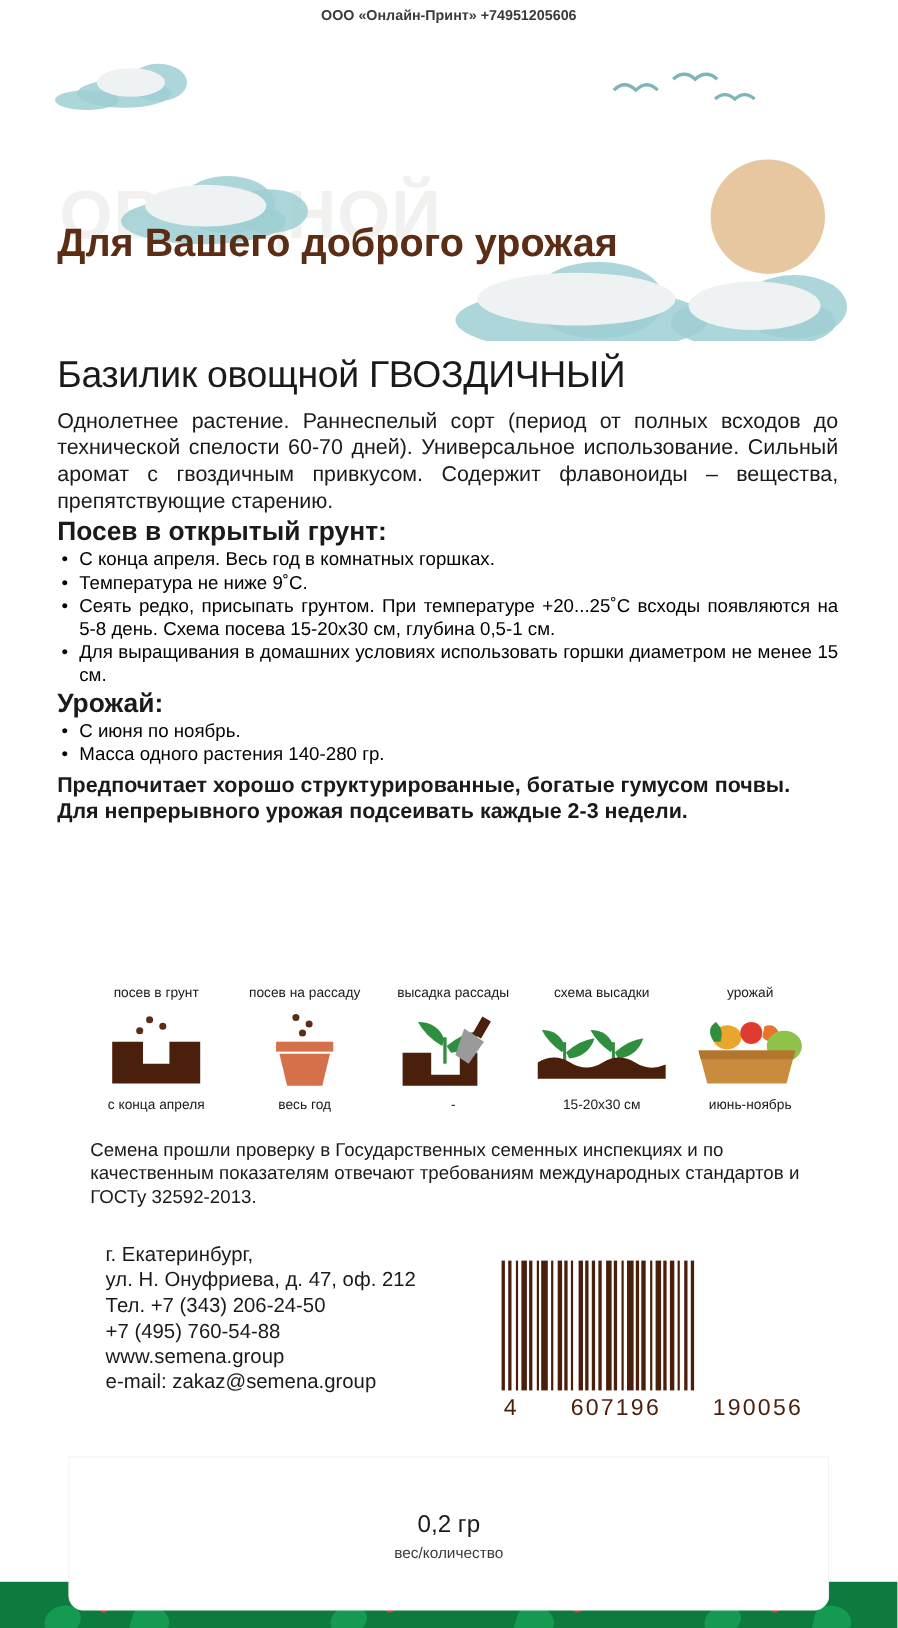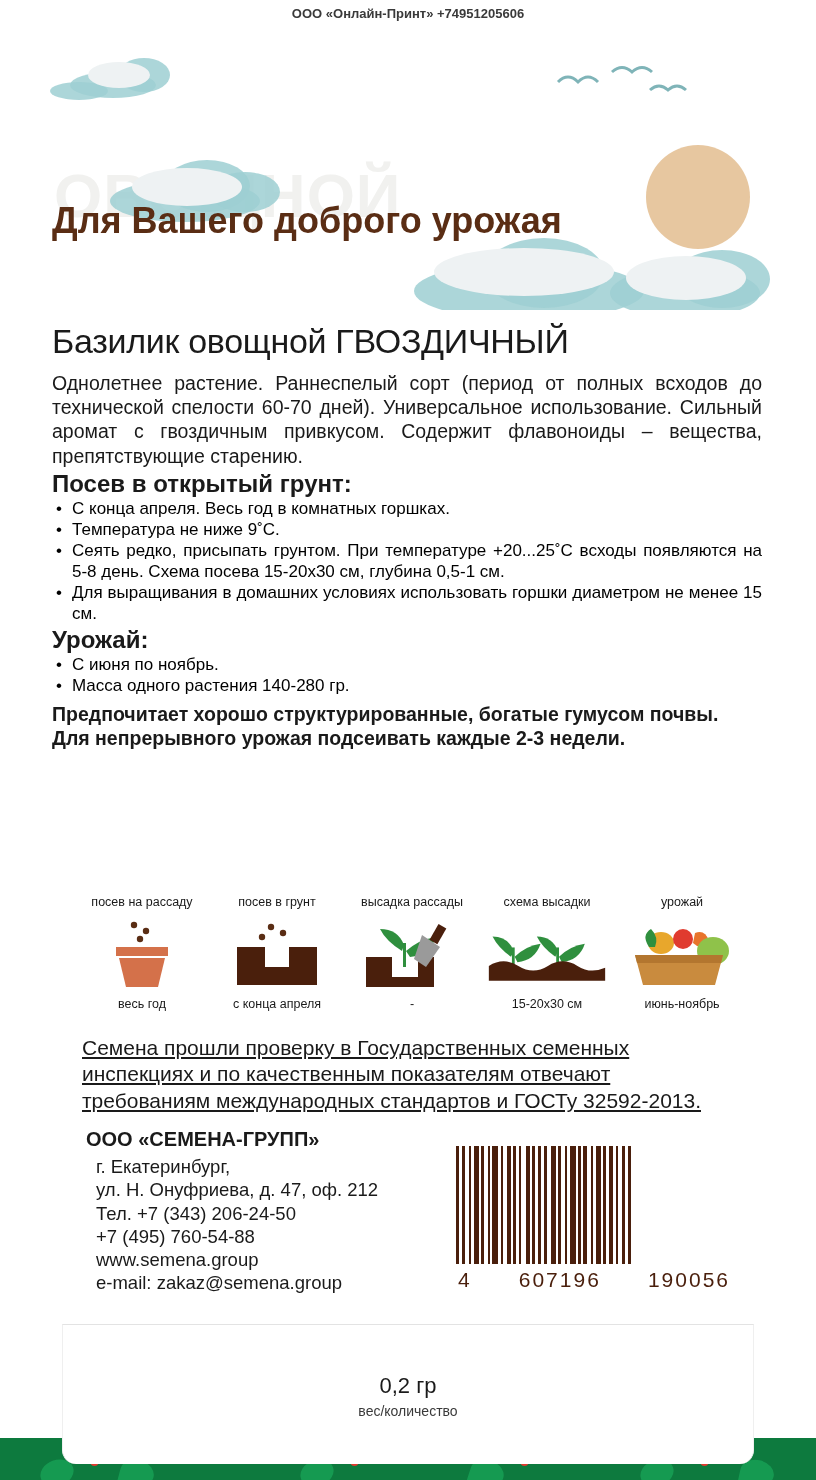--- a/index.html
+++ b/index.html
@@ -196,24 +196,23 @@
   .picto .cap-bot {
     font-size: 12.5px;
     color: #1a1a1a;
     margin-top: 8px;
     white-space: nowrap;
   }
   .gost {
     position: absolute;
     left: 82px; top: 1035px;
     width: 660px;
-    font-size: 21px;
+    font-size: 17px;
     line-height: 1.25;
     color: #1a1a1a;
-    text-decoration: underline;
   }
   
   .company {
     position: absolute;
     left: 86px; top: 1128px;
     width: 380px;
   }
   .company .name {
     font-size: 20px;
     font-weight: bold;
@@ -348,46 +347,46 @@
       <li>С июня по ноябрь.</li>
       <li>Масса одного растения 140-280 гр.</li>
     </ul>
 
     <div class="bold-note">Предпочитает хорошо структурированные, богатые гумусом почвы.</div>
     <div class="bold-note" style="margin-top:0;">Для непрерывного урожая подсеивать каждые 2-3 недели.</div>
 
   </div>
 
   <div class="picto-row">
+
+    <div class="picto">
+      <div class="cap-top">посев в грунт</div>
+      <div class="art">
+        <svg width="92" height="72" viewBox="0 0 92 72">
+          <circle cx="40" cy="10" r="3.2" fill="#5a2d14"></circle>
+          <circle cx="52" cy="16" r="3.2" fill="#5a2d14"></circle>
+          <circle cx="31" cy="20" r="3.2" fill="#5a2d14"></circle>
+          <path d="M6 30 H34 V50 H58 V30 H86 V68 H6 Z" fill="#4a1f0c"></path>
+        </svg>
+      </div>
+      <div class="cap-bot">с конца апреля</div>
+    </div>
 
     <div class="picto">
       <div class="cap-top">посев на рассаду</div>
       <div class="art">
         <svg width="92" height="72" viewBox="0 0 92 72">
           <circle cx="38" cy="8" r="3.2" fill="#5a2d14"></circle>
           <circle cx="50" cy="14" r="3.2" fill="#5a2d14"></circle>
           <circle cx="44" cy="22" r="3.2" fill="#5a2d14"></circle>
           <rect x="20" y="30" width="52" height="9" fill="#d4714a"></rect>
           <path d="M23 41 L69 41 L62 70 L30 70 Z" fill="#d4714a"></path>
         </svg>
       </div>
       <div class="cap-bot">весь год</div>
-    </div>
-
-    <div class="picto">
-      <div class="cap-top">посев в грунт</div>
-      <div class="art">
-        <svg width="92" height="72" viewBox="0 0 92 72">
-          <circle cx="40" cy="10" r="3.2" fill="#5a2d14"></circle>
-          <circle cx="52" cy="16" r="3.2" fill="#5a2d14"></circle>
-          <circle cx="31" cy="20" r="3.2" fill="#5a2d14"></circle>
-          <path d="M6 30 H34 V50 H58 V30 H86 V68 H6 Z" fill="#4a1f0c"></path>
-        </svg>
-      </div>
-      <div class="cap-bot">с конца апреля</div>
     </div>
 
     <div class="picto">
       <div class="cap-top">высадка рассады</div>
       <div class="art">
         <svg width="100" height="72" viewBox="0 0 100 72">
           <path d="M40 34 q-16 -10 -22 -22 q18 0 24 16" fill="#2f8f3e"></path>
           <path d="M44 34 q14 -12 30 -14 q-6 18 -26 20" fill="#2f8f3e"></path>
           <rect x="41" y="26" width="3" height="24" fill="#2f8f3e"></rect>
           <path d="M4 40 H30 V60 H56 V40 H72 V70 H4 Z" fill="#4a1f0c"></path>
@@ -431,21 +430,20 @@
           <path d="M8 38 H96 L94 46 H10 Z" fill="#b3762f"></path>
         </svg>
       </div>
       <div class="cap-bot">июнь-ноябрь</div>
     </div>
   </div>
 
   <div class="gost">Семена прошли проверку в Государственных семенных инспекциях  и по качественным показателям отвечают требованиям международных стандартов и ГОСТу 32592-2013.</div>
 
   <div class="company">
-    <div class="name">ООО «СЕМЕНА-ГРУПП»</div>
     <div class="line">г. Екатеринбург,</div>
     <div class="line">ул. Н. Онуфриева, д. 47, оф. 212</div>
     <div class="line">Тел. +7 (343) 206-24-50</div>
     <div class="line">+7 (495) 760-54-88</div>
     <div class="line">www.semena.group</div>
     <div class="line">e-mail: zakaz@semena.group</div>
   </div>
 
   <div class="barcode-box">
     <div class="bars">

